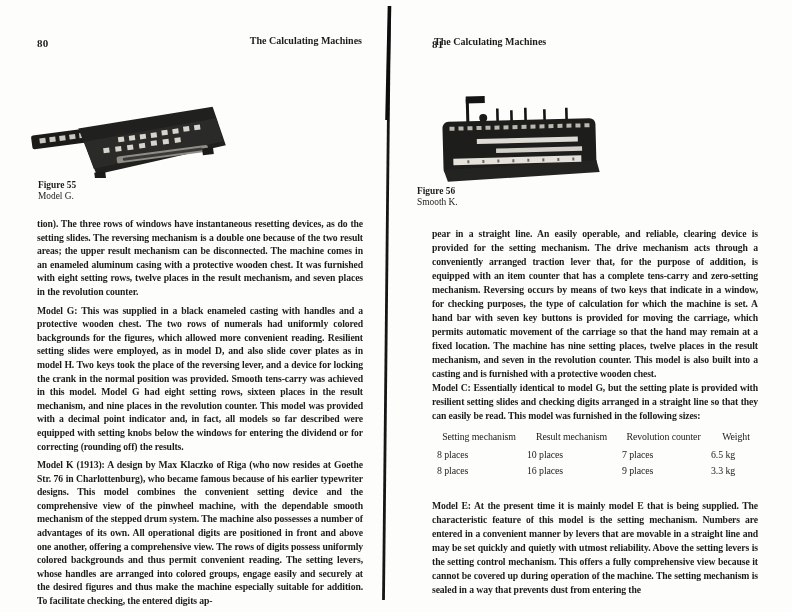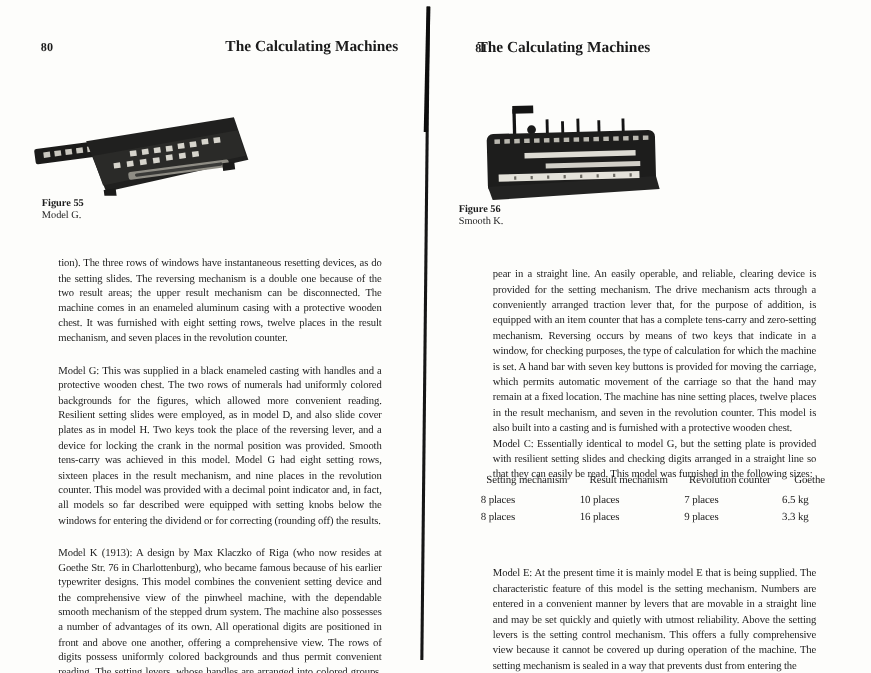--- a/index.html
+++ b/index.html
@@ -4,38 +4,38 @@
 <style>
   html,body{margin:0;padding:0;}
   body{
     width:792px;height:612px;position:relative;overflow:hidden;
     background:#fdfdfb;color:#1c1c1c;
     font-family:"Liberation Serif","DejaVu Serif",serif;
   }
   .abs{position:absolute;}
   
   .pgnum{font-size:11px;font-weight:bold;letter-spacing:.3px;}
-  .runhead{font-size:14px;font-weight:bold;}
+  .runhead{font-size:10px;font-weight:bold;}
   #lp-num{left:37px;top:37px;}
   #lp-head{left:37px;top:35px;width:325px;text-align:right;}
   #rp-head{left:434px;top:36px;}
   #rp-num{left:432px;top:24px;width:325px;text-align:left;margin-top:14px;}
   
   #fig55{left:30px;top:96px;width:198px;height:82px;}
   #fig56{left:437px;top:92px;width:166px;height:92px;}
   .caption{font-size:9.4px;line-height:10.5px;}
   .caption .cap-label{font-weight:bold;}
   #cap55{left:38px;top:180px;}
   #cap56{left:417px;top:186px;}
   
   .bodytext{
     width:326px;text-align:justify;
     font-size:9.7px;line-height:13.6px;letter-spacing:-0.1px;
   }
-  .bodytext p{margin:16px;}
+  .bodytext p{margin:0;font-weight:bold;}
   .bodytext p + p{margin-top:5px;}
   #lp-body{left:37px;top:217px;}
   #rp-body1{left:432px;top:227px;line-height:14px;}
   #rp-body2{left:432px;top:381px;line-height:14px;}
   #rp-body3{left:432px;top:499px;line-height:14px;}
   
   #rp-table{left:431px;top:429px;width:330px;font-size:9.9px;letter-spacing:-0.1px;}
   .t-row{display:grid;grid-template-columns:96px 89px 95px 1fr;height:16px;line-height:16px;}
   .t-head{margin-bottom:2px;text-align:center;}
   #rp-table > .t-row:nth-child(2) .c0,
@@ -189,21 +189,21 @@
     </div>
     <div id="rp-body2" class="abs bodytext">
       <p>Model C: Essentially identical to model G, but the setting plate is provided with resilient setting slides and checking digits arranged in a straight line so that they can easily be read. This model was furnished in the following sizes:</p>
     </div>
 
     <div id="rp-table" class="abs">
       <div class="t-row t-head">
         <span class="c0">Setting mechanism</span>
         <span class="c1">Result mechanism</span>
         <span class="c2">Revolution counter</span>
-        <span class="c3">Goethe</span>
+        <span class="c3">Weight</span>
       </div>
       <div class="t-row">
         <span class="c0">8 places</span>
         <span class="c1">10 places</span>
         <span class="c2">7 places</span>
         <span class="c3">6.5 kg</span>
       </div>
       <div class="t-row">
         <span class="c0">8 places</span>
         <span class="c1">16 places</span>

